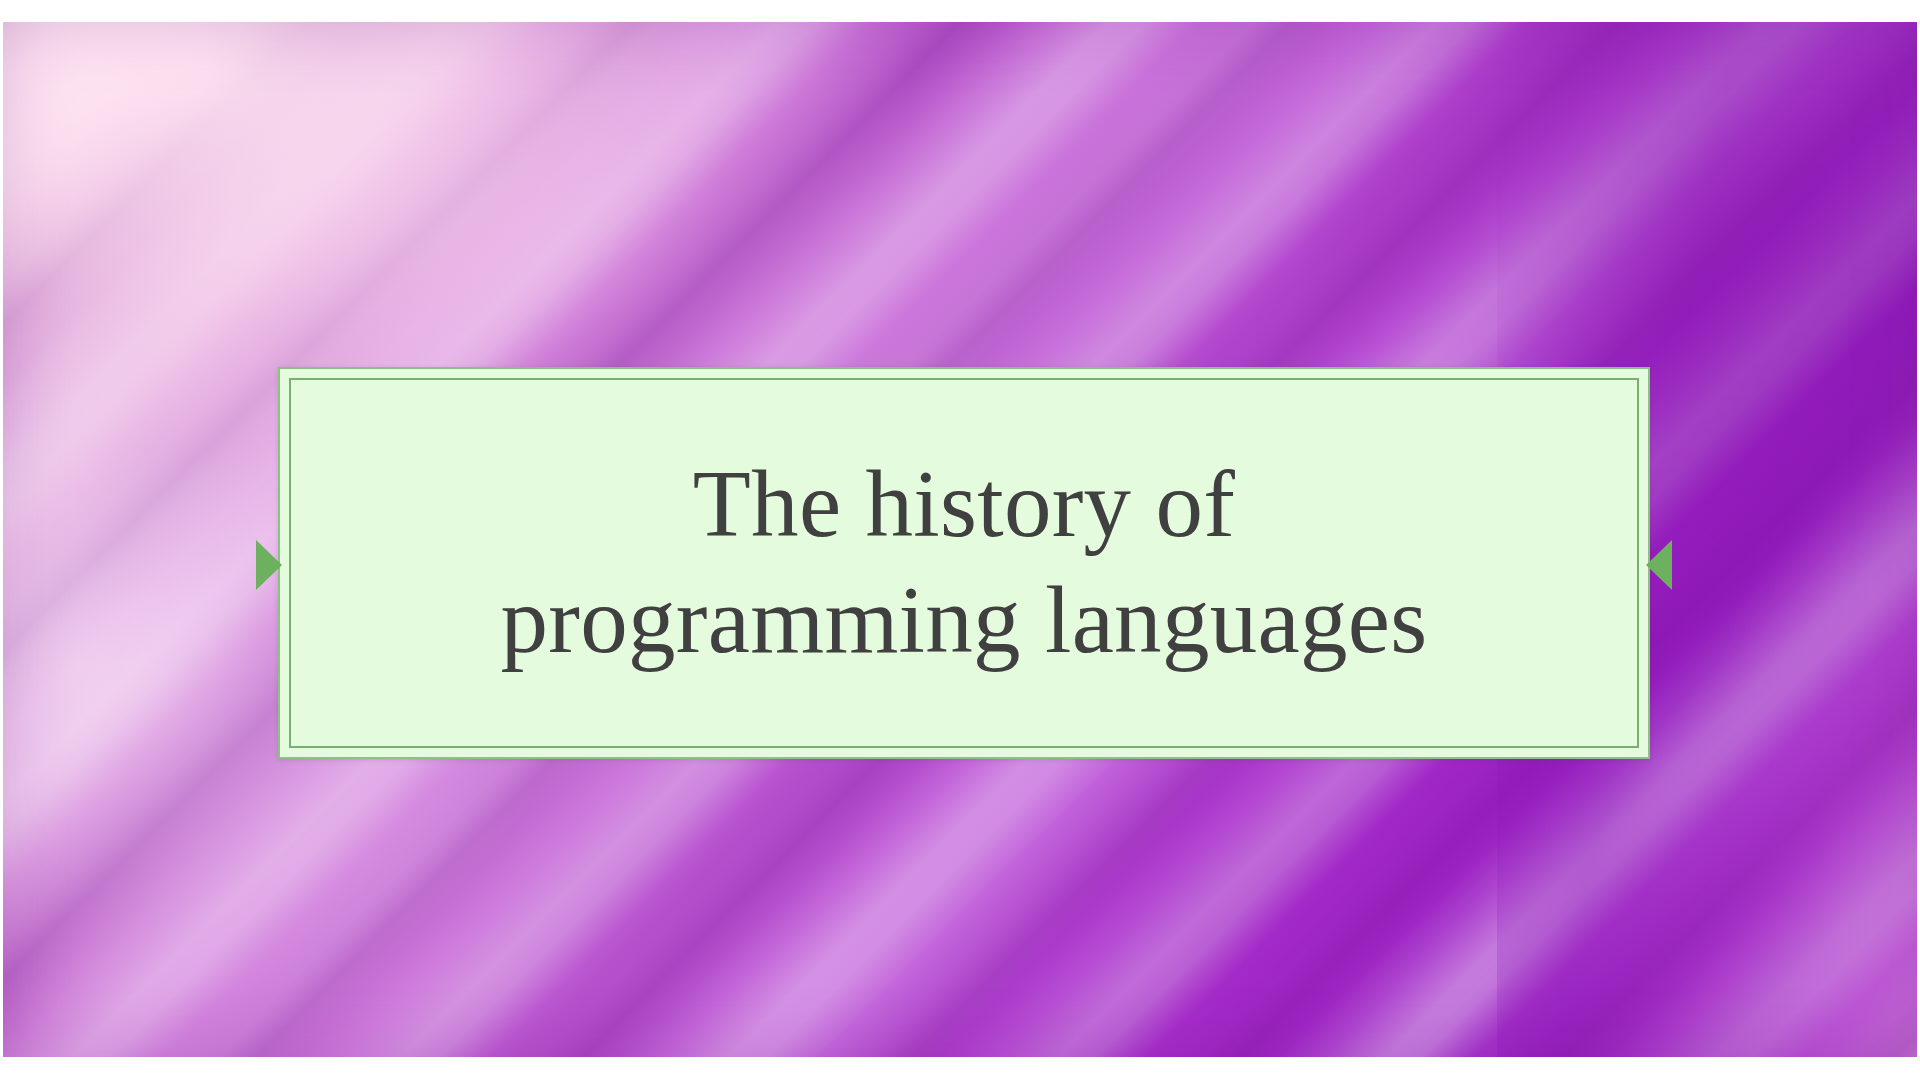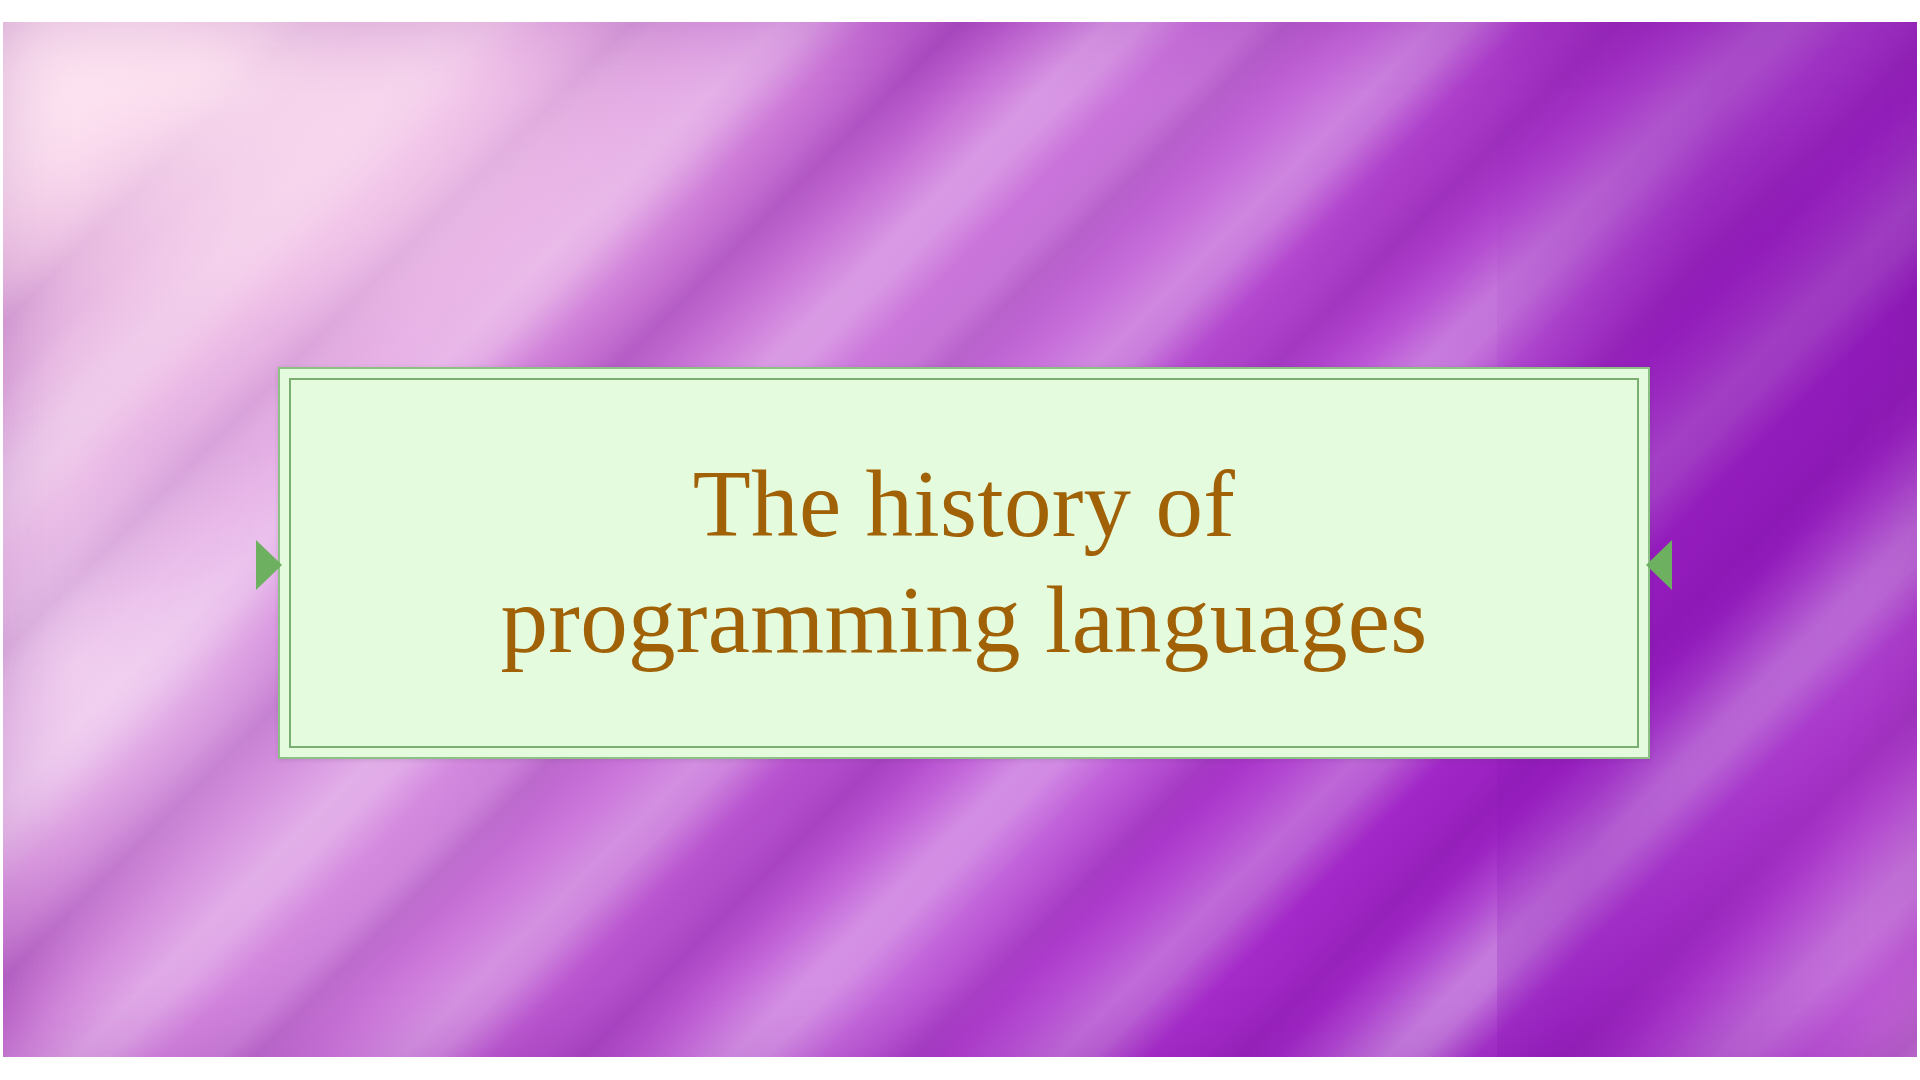--- a/index.html
+++ b/index.html
@@ -160,21 +160,21 @@
     box-sizing: border-box;
     display: flex;
     align-items: center;
     justify-content: center;
   }
 
   .title-text {
     font-family: "Liberation Serif", serif;
     font-size: 95px;
     line-height: 1.22;
-    color: #a16207;
+    color: #404040;
     text-align: center;
     letter-spacing: 0.3px;
     width: 100%;
     padding: 0 30px;
     box-sizing: border-box;
     white-space: pre-line;
   }
 
   
   .arrow {

